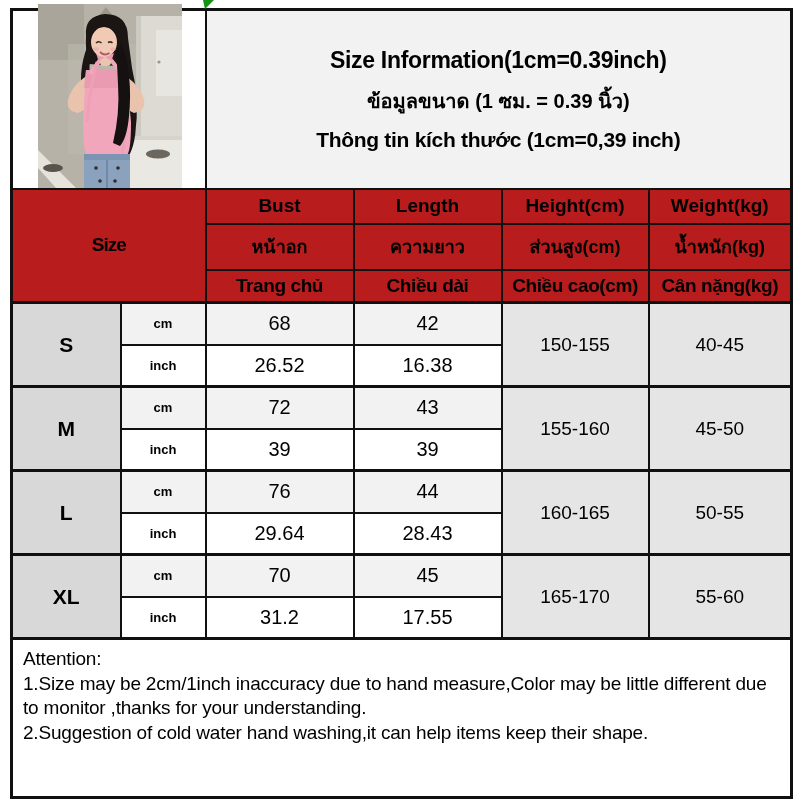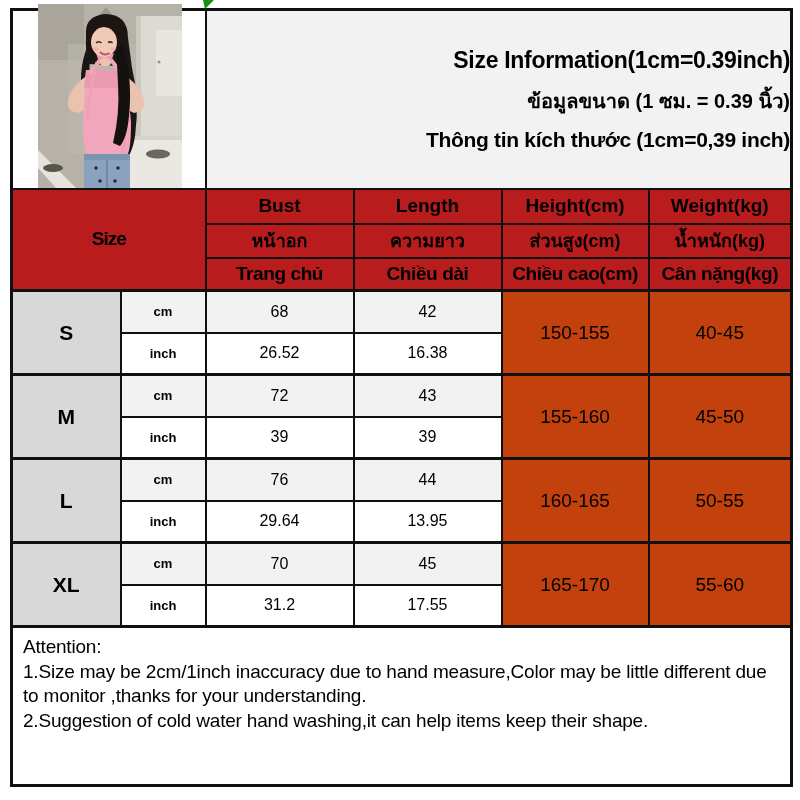--- a/index.html
+++ b/index.html
@@ -2,40 +2,40 @@
 <html><head>
 <meta charset="utf-8">
 <style>
   html,body{margin:0;padding:0;background:#fff;}
   .page{position:relative;width:800px;height:800px;background:#ffffff;overflow:hidden;
         font-family:"Liberation Sans","DejaVu Sans",sans-serif;color:#000;}
   table.size-table{position:absolute;left:10px;top:8px;width:780px;
         border-collapse:collapse;table-layout:fixed;border:3px solid #101010;}
   td{border:2px solid #101010;text-align:center;vertical-align:middle;padding:0;overflow:hidden;}
   tr.r-photo{height:179px;}
-  tr.h1{height:35px;} tr.h2{height:34px;} tr.h3{height:33px;}
+  tr.h1{height:35px;} tr.h2{height:46px;} tr.h3{height:33px;}
   tr.cm-row{height:42px;} tr.inch-row{height:42px;}
   tr.attention-row{height:159px;margin-top:40px;}
   td.photo-cell{background:#ffffff;}
   td.title-cell{background:#f2f2f2;}
-  .title-wrap{display:flex;flex-direction:column;justify-content:center;align-items:flex-end;gap:11px;}
+  .title-wrap{display:flex;flex-direction:column;justify-content:center;align-items:center;gap:11px;}
   .title-l1{font-size:23px;font-weight:bold;letter-spacing:-0.3px;}
   .title-l2{font-size:20px;font-weight:bold;}
   .title-l3{font-size:21px;font-weight:bold;letter-spacing:-0.3px;}
   td.size-cell{background:#d8d8d8;font-size:37px;font-weight:bold;letter-spacing:-1px;}
   tr.hdr td{background:#b91c1c;font-weight:bold;margin-top:40px;}
   tr.h1 td{font-size:19px;}
   tr.h2 td{font-size:18px;}
   tr.h3 td{font-size:19px;letter-spacing:-0.4px;}
   td.size-letter{background:#d8d8d8;font-weight:bold;font-size:21px;}
   td.unit{font-weight:bold;font-size:13px;}
-  td.val{font-size:16px;}
+  td.val{font-size:20px;}
   tr.cm-row td.unit, tr.cm-row td.val{background:#f2f2f2;}
   tr.inch-row td{background:#ffffff;}
-  td.range{background:#c2410c;font-size:19px;}
+  td.range{background:#e5e5e5;font-size:19px;}
   tr.block-sep td{border-top:3px solid #101010;}
   td.attention-cell{background:#ffffff;text-align:left;vertical-align:top;
         padding:7px 10px 0 10px;font-size:19px;line-height:24.5px;letter-spacing:-0.2px;}
   .photo{position:absolute;left:38px;top:4px;width:144px;height:184px;z-index:3;}
   .green-marker{position:absolute;left:203px;top:0;width:11px;height:9px;z-index:4;
         background:#149414;clip-path:polygon(0 0,100% 0,18% 100%);}
 </style>
 </head>
 <body>
 
@@ -115,21 +115,21 @@
       <td rowspan="2" class="size-letter">L</td>
       <td class="unit">cm</td>
       <td class="val">76</td>
       <td class="val">44</td>
       <td rowspan="2" class="range">160-165</td>
       <td rowspan="2" class="range">50-55</td>
     </tr>
     <tr class="inch-row">
       <td class="unit">inch</td>
       <td class="val">29.64</td>
-      <td class="val">13.95</td>
+      <td class="val">28.43</td>
     </tr>
 
     <tr class="cm-row block-sep">
       <td rowspan="2" class="size-letter">XL</td>
       <td class="unit">cm</td>
       <td class="val">70</td>
       <td class="val">45</td>
       <td rowspan="2" class="range">165-170</td>
       <td rowspan="2" class="range">55-60</td>
     </tr>

